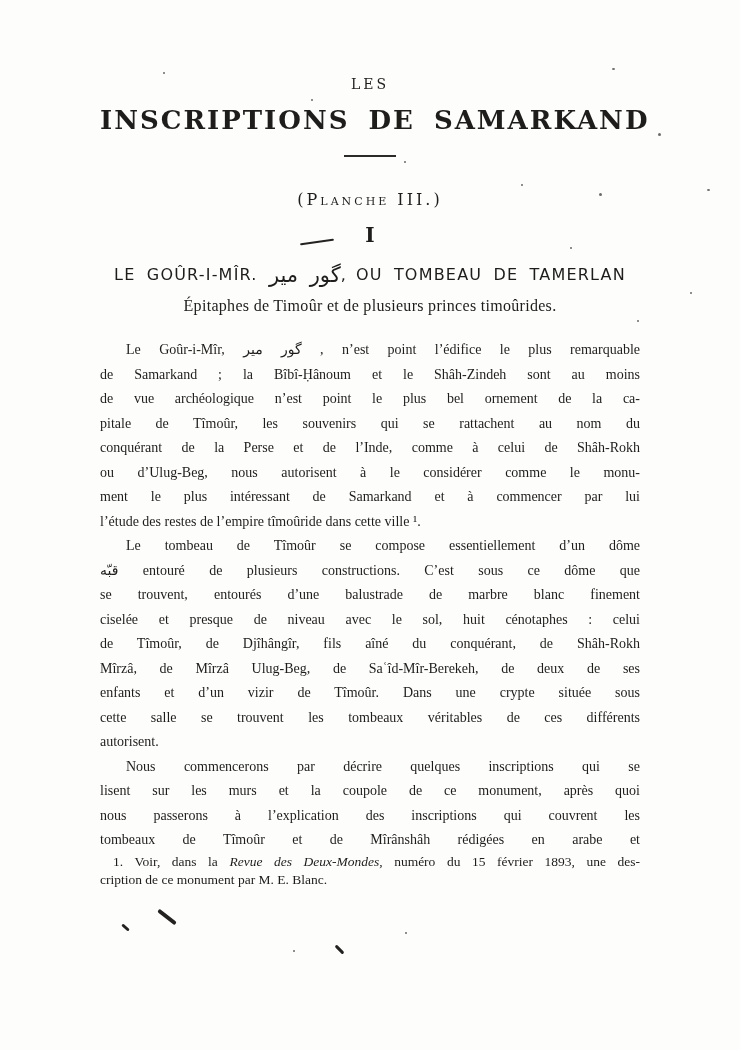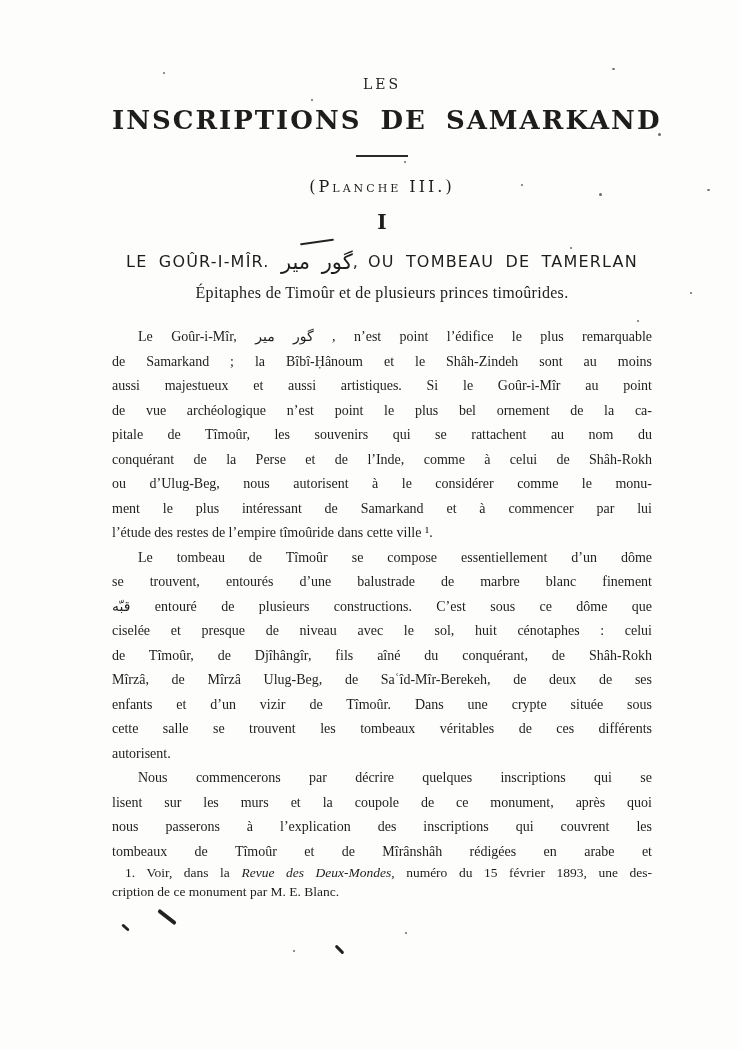--- a/index.html
+++ b/index.html
@@ -7,21 +7,21 @@
     position:relative;
     width:740px;height:1050px;
     margin:0 auto;
     background:#fdfdfb;
     color:#1e1d1b;
     overflow:hidden;
     font-family:"Liberation Serif", serif;
   }
   .content{
     position:absolute;
-    left:112px;top:0;
+    left:100px;top:0;
     width:540px;
   }
   .half-title{
     padding-top:76px;
     text-align:center;
     font-family:"DejaVu Serif", serif;
     font-size:14px;
     letter-spacing:3px;
   }
   .main-title{
@@ -33,21 +33,21 @@
     letter-spacing:2px;
     word-spacing:8px;
     white-space:nowrap;
   }
   .title-rule{
     margin:20px auto 0 auto;
     width:52px;height:0;
     border-top:2.5px solid #2b2a28;
   }
   .plate-caption{
-    margin-top:20px;
+    margin-top:33px;
     text-align:center;
     font-family:"DejaVu Serif", serif;
     font-variant:small-caps;
     font-size:16px;
     letter-spacing:3px;
   }
   .chapter-number{
     margin-top:14px;
     text-align:center;
     font-family:"DejaVu Serif", serif;
@@ -120,32 +120,31 @@
     <div class="chapter-number">I</div>
 
     <div class="section-heading"><span>LE GOÛR-I-MÎR. </span><span class="arabic">گور میر</span><span>, OU TOMBEAU DE TAMERLAN</span></div>
 
     <div class="subtitle">Épitaphes de Timoûr et de plusieurs princes timoûrides.</div>
 
     <div class="body-paragraphs">
         <div class="para">
           <div class="line">Le Goûr-i-Mîr, گور میر , n’est point l’édifice le plus remarquable</div>
           <div class="line">de Samarkand ; la Bîbî-Ḥânoum et le Shâh-Zindeh sont au moins</div>
-          <div class="line">aussi majestueux et aussi artistiques. Si le Goûr-i-Mîr au point</div>
           <div class="line">de vue archéologique n’est point le plus bel ornement de la ca-</div>
           <div class="line">pitale de Tîmoûr, les souvenirs qui se rattachent au nom du</div>
           <div class="line">conquérant de la Perse et de l’Inde, comme à celui de Shâh-Rokh</div>
           <div class="line">ou d’Ulug-Beg, nous autorisent à le considérer comme le monu-</div>
           <div class="line">ment le plus intéressant de Samarkand et à commencer par lui</div>
           <div class="line">l’étude des restes de l’empire tîmoûride dans cette ville ¹.</div>
         </div>
         <div class="para">
           <div class="line">Le tombeau de Tîmoûr se compose essentiellement d’un dôme</div>
+          <div class="line">قبّه entouré de plusieurs constructions. C’est sous ce dôme que</div>
           <div class="line">se trouvent, entourés d’une balustrade de marbre blanc finement</div>
-          <div class="line">قبّه entouré de plusieurs constructions. C’est sous ce dôme que</div>
           <div class="line">ciselée et presque de niveau avec le sol, huit cénotaphes : celui</div>
           <div class="line">de Tîmoûr, de Djîhângîr, fils aîné du conquérant, de Shâh-Rokh</div>
           <div class="line">Mîrzâ, de Mîrzâ Ulug-Beg, de Saʿîd-Mîr-Berekeh, de deux de ses</div>
           <div class="line">enfants et d’un vizir de Tîmoûr. Dans une crypte située sous</div>
           <div class="line">cette salle se trouvent les tombeaux véritables de ces différents</div>
           <div class="line">autorisent.</div>
         </div>
         <div class="para continues">
           <div class="line">Nous commencerons par décrire quelques inscriptions qui se</div>
           <div class="line">lisent sur les murs et la coupole de ce monument, après quoi</div>

